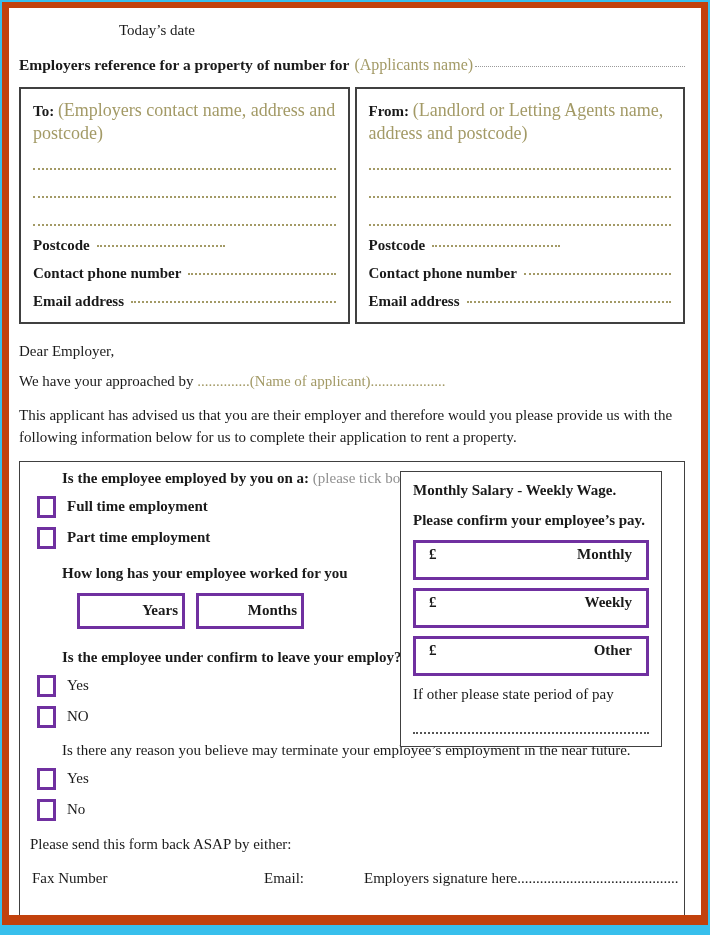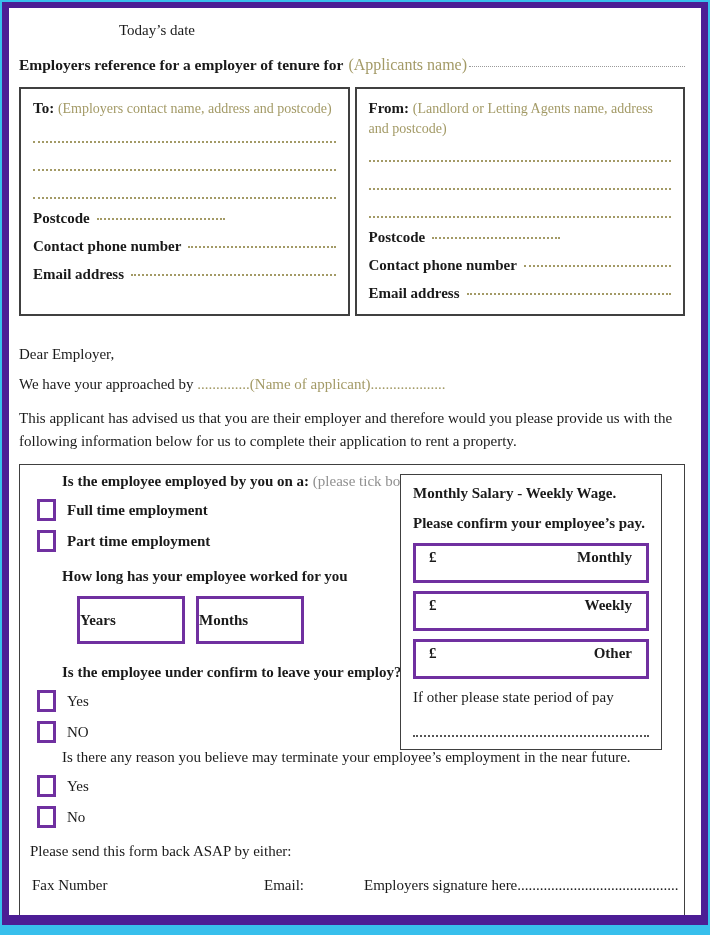--- a/index.html
+++ b/index.html
@@ -3,21 +3,21 @@
 <meta charset="utf-8">
 <style>
   * { margin:0; padding:0; box-sizing:border-box; }
   body {
     font-family: "Liberation Serif", "DejaVu Serif", serif;
     background:#ffffff;
     width:710px;
   }
   .page {
     width:710px; height:935px;
-    background:#4c1d95;
+    background:#c2410c;
     border:2px solid #38bfec;
     border-bottom:10px solid #38bfec;
     padding:6px 7px 10px 7px;
   }
   .sheet {
     background:#ffffff;
     width:100%; height:100%;
     padding:8px 16px 0 10px;
     overflow:hidden;
     color:#1a1a1a;
@@ -27,46 +27,46 @@
   .todays-date { margin:6px 0 0 100px; }
   .heading-row { display:flex; align-items:baseline; margin-top:17px; }
   .heading-main { font-weight:700; font-size:15.5px; white-space:nowrap; }
   .heading-hint { color:#a39a66; font-size:16px; margin-left:5px; white-space:nowrap; }
   .heading-leader { flex:1; border-bottom:1.5px dotted #9a9a9a; transform:translateY(-3px); margin-left:2px; }
   
   .addr-row { display:flex; gap:5px; margin-top:13px; }
   .addr-box { flex:1; border:2px solid #404040; padding:10px 12px 12px; background:#fff; }
   .addr-head { line-height:1.3; }
   .addr-label { font-weight:700; }
-  .addr-hint { color:#a39a66; font-size:14px; }
+  .addr-hint { color:#a39a66; font-size:18px; }
   .fill-line { height:28px; border-bottom:2px dotted #a39a66; }
   .fill-line.first { height:24px; }
   .field-row { display:flex; align-items:baseline; margin-top:11px; font-weight:700; }
   .leader { border-bottom:2px dotted #a39a66; transform:translateY(-3px); margin-left:7px; }
   .leader-postcode { width:128px; }
   .leader-flex { flex:1; }
   
-  .salutation { margin-top:30px; }
+  .salutation { margin-top:19px; }
   .approached { margin-top:13px; }
   .approached .fill { color:#a39a66; }
   .body-par { margin-top:14px; line-height:1.5; }
   
   .main-box { position:relative; border:1.5px solid #404040; margin-top:12px; padding-top:8px; background:#fff; }
   .left-col { width:408px; min-height:266px; }
   .q { font-weight:700; margin-left:42px; }
   .q-hint { font-weight:400; color:#909090; }
   .check-row { display:flex; align-items:center; gap:11px; margin:9px 0 0 17px; }
   .checkbox { width:19px; height:22px; border:3px solid #7030a0; background:#fff; flex:none; }
   .check-label-bold { font-weight:700; }
   .mt16 { margin-top:16px; }
   .mt20 { margin-top:20px; }
   .duration-row { display:flex; gap:11px; margin:11px 0 0 57px; }
   .duration-box {
-    width:108px; height:48px; border:3px solid #7030a0;
-    display:flex; align-items:center; 
+    width:108px; height:36px; border:3px solid #7030a0;
+    display:flex; align-items:center; justify-content:flex-end;
     padding-right:4px; font-weight:700; background:#fff;
   }
   
   .salary-box {
     position:absolute; top:9px; right:22px; width:262px;
     border:1.5px solid #404040; padding:10px 12px 12px; background:#fff;
   }
   .salary-title { font-weight:700; }
   .salary-sub { font-weight:700; margin-top:13px; }
   .pay-box {
@@ -85,21 +85,21 @@
   .bottom-email { width:100px; }
 </style>
 </head>
 <body>
 
 <div class="page">
   <div class="sheet">
 
     <div class="todays-date">Today’s date</div>
     <div class="heading-row">
-      <span class="heading-main">Employers reference for a employer of tenure for</span>
+      <span class="heading-main">Employers reference for a property of number for</span>
       <span class="heading-hint">(Applicants name)</span>
       <span class="heading-leader"></span>
     </div>
 
     <div class="addr-row">
 
       <div class="addr-box">
         <div class="addr-head">
           <span class="addr-label">To:</span>
           <span class="addr-hint">(Employers contact name, address and postcode)</span>

